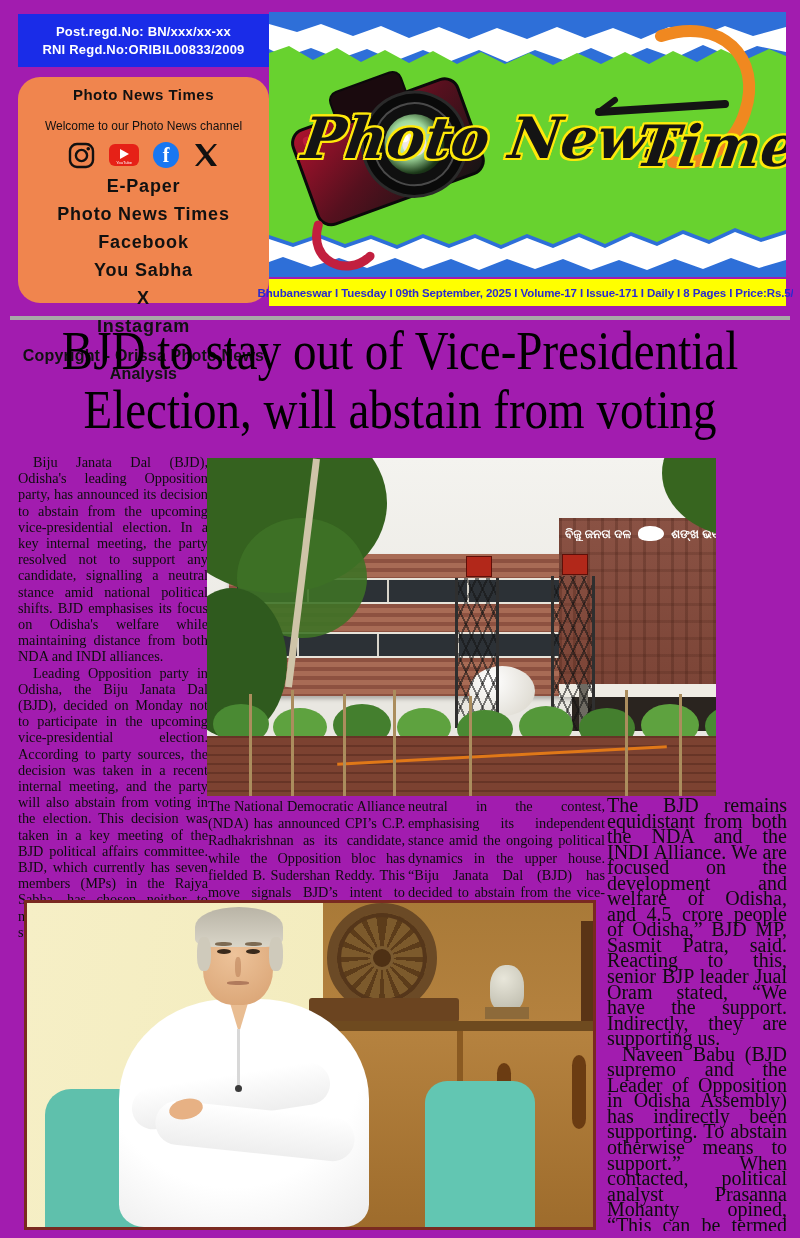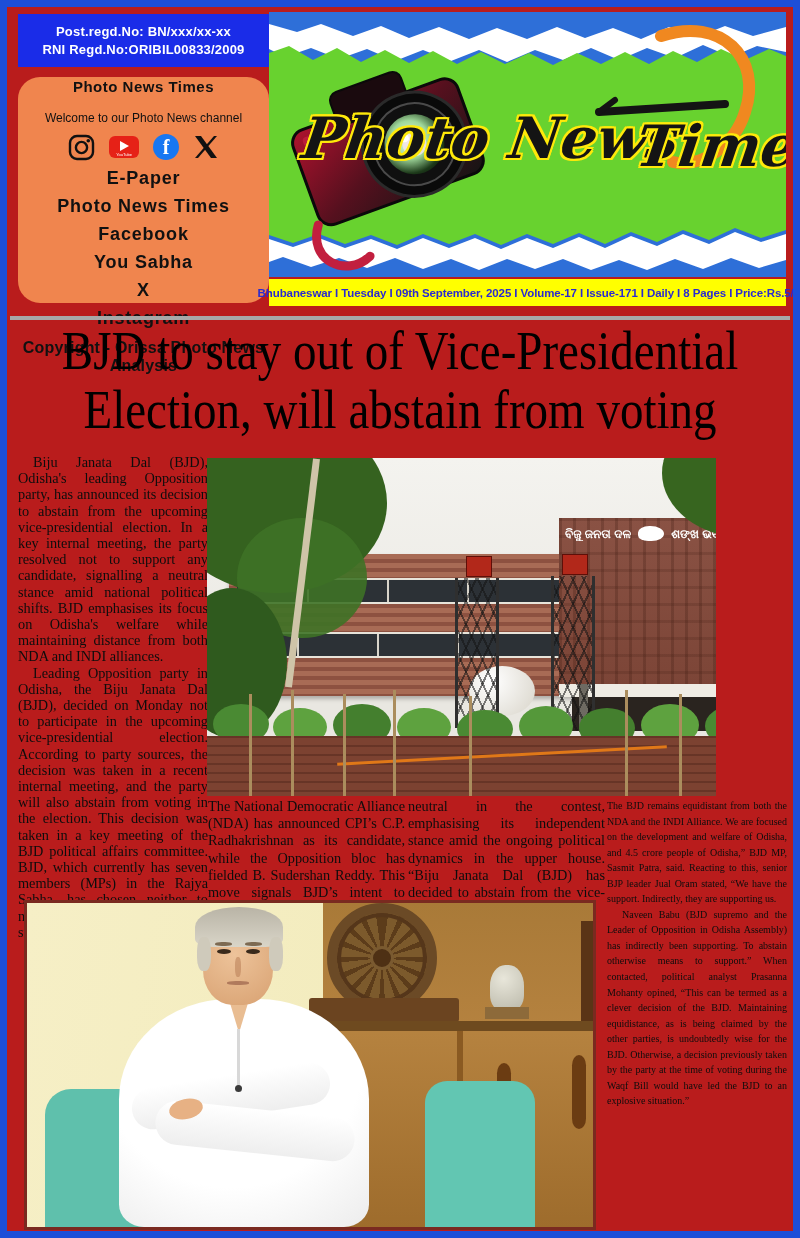--- a/index.html
+++ b/index.html
@@ -1,35 +1,35 @@
 <!DOCTYPE html>
 <html><head>
 <meta charset="utf-8">
 <style>
   * { margin:0; padding:0; box-sizing:border-box; }
   html,body { background:#e9e9e9; }
   .page {
     position:relative; width:800px; height:1238px; margin:0 auto;
-    background:#b91c1c; border:7px solid #1d4ed8; overflow:hidden;
+    background:#a21caf; border:7px solid #a21caf; overflow:hidden;
     font-family:"Liberation Sans", sans-serif;
   }
   .abs { position:absolute; }
 
   
   .reg-box {
     left:11px; top:7px; width:251px; height:53px; background:#1a2ce8;
     color:#ffffff; font-weight:bold; font-size:13px; text-align:center;
     display:flex; flex-direction:column; justify-content:center; gap:3px;
     letter-spacing:0.2px;
   }
 
   
   .channel-box {
     left:11px; top:70px; width:251px; height:226px; background:#f0854e;
-    border-radius:22px; text-align:center; color:#111; padding-top:1px;
+    border-radius:22px; text-align:center; color:#111; padding-top:9px;
   }
   .channel-title { font-size:15px; font-weight:bold; letter-spacing:0.5px; }
   .channel-sub { font-size:12px; margin-top:16px; }
   .icon-row { display:flex; justify-content:center; align-items:center; gap:14px; margin:8px 0 6px 0; height:28px; }
   .chan-link { font-size:18px; font-weight:bold; letter-spacing:0.8px; margin-top:7px; }
   .chan-copy { font-size:16px; font-weight:bold; margin-top:10px; letter-spacing:0.2px; }
 
   .ig-icon svg, .x-icon svg { display:block; }
   .yt-icon { width:30px; height:22px; background:#e62117; border-radius:6px; position:relative; }
   .yt-icon:after { content:""; position:absolute; left:11px; top:5px; border-left:9px solid #fff; border-top:5px solid transparent; border-bottom:5px solid transparent; }
@@ -66,21 +66,21 @@
   }
 
   
   .serif-col { font-family:"Liberation Serif", serif; color:#0d0d0d; text-align:justify; }
   .col-left { left:11px; top:447px; width:190px; font-size:14.3px; line-height:16.2px; }
   .col-left p + p, .col-right p + p { margin-top:0; }
   .serif-col p { text-indent:15px; }
   .col-mid1 { left:201px; top:791px; width:197px; font-size:14.3px; line-height:17.2px; }
   .col-mid1 p, .col-mid2 p { text-indent:0; }
   .col-mid2 { left:401px; top:791px; width:197px; font-size:14.3px; line-height:17.2px; }
-  .col-right { left:600px; top:791px; width:180px; height:434px; font-size:10px; line-height:15.55px; overflow:hidden; }
+  .col-right { left:600px; top:791px; width:180px; height:434px; font-size:20px; line-height:15.55px; overflow:hidden; }
 
   
   .photo-building { left:200px; top:451px; width:509px; height:338px; overflow:hidden; background:linear-gradient(#f4f3ef, #e9e7e1 70%); }
   .blob { position:absolute; border-radius:50%; }
   .bldg-left {
     position:absolute; left:22px; top:96px; width:350px; height:142px;
     background:repeating-linear-gradient(#a86b55 0 5px, #8d5140 5px 9px);
     box-shadow:0 3px 4px rgba(0,0,0,0.25);
   }
   .bldg-left .win { position:absolute; left:8px; right:10px; height:26px; background:#2c3136; border-top:2px solid #e8e4da; border-bottom:2px solid #e8e4da; }

